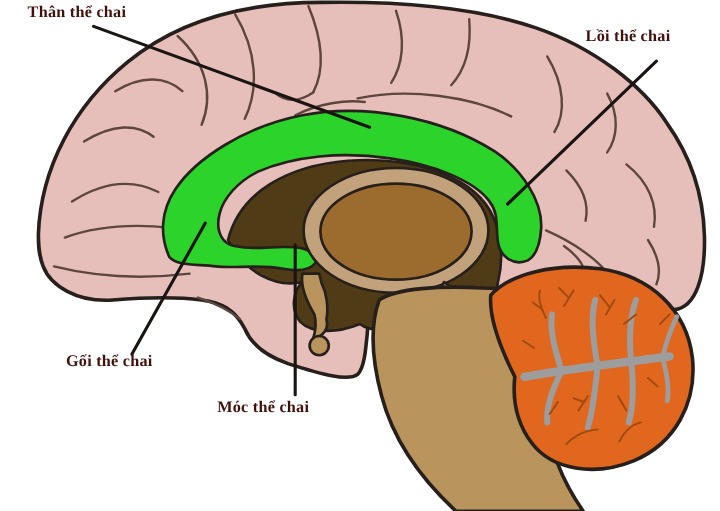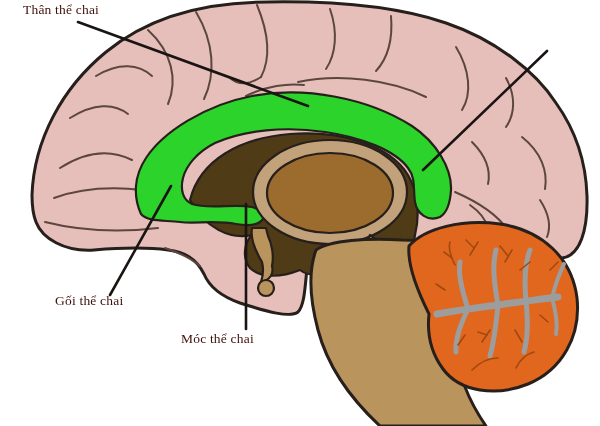--- a/index.html
+++ b/index.html
@@ -1,19 +1,19 @@
 <!DOCTYPE html>
 <html style="--background: #ffffff; --cortex-pink: #e6bfba; --gyri-line: #5d463e; --corpus-callosum-green: #2bd32b; --septum-dark-brown: #4f3b16; --fornix-tan: #c2a27a; --thalamus-brown: #9c6b2e; --brainstem-tan: #b9945c; --cerebellum-orange: #e0671d; --cerebellum-vein: #a2490f; --arbor-vitae-gray: #9d9d9d; --outline-black: #271f1b; --leader-black: #1a1513; --label-text: #40100a;"><head>
 <meta charset="utf-8">
 <style>
   html,body{margin:0;padding:0;background:#fff;}
   #stage{position:relative;width:600px;height:426px;background:var(--background,#fff);overflow:hidden;
          font-family:"Liberation Serif","DejaVu Serif",serif;}
   #brain-svg{position:absolute;left:0;top:0;}
-  .label{position:absolute;font-weight:normal;font-size:13.5px;line-height:15px;
+  .label{position:absolute;font-weight:bold;font-size:13.5px;line-height:15px;
          color:var(--label-text,#40100a);white-space:nowrap;letter-spacing:0.2px;}
   .fill-cortex{fill:var(--cortex-pink);}
   .fill-green{fill:var(--corpus-callosum-green);}
   .fill-brown{fill:var(--septum-dark-brown);}
   .fill-tan{fill:var(--fornix-tan);}
   .fill-thal{fill:var(--thalamus-brown);}
   .fill-stem{fill:var(--brainstem-tan);}
   .fill-cereb{fill:var(--cerebellum-orange);}
   .ol{stroke:var(--outline-black);stroke-width:3;stroke-linejoin:round;}
   .ol2{stroke:var(--outline-black);stroke-width:2.2;stroke-linejoin:round;}
@@ -125,15 +125,16 @@
 
     <g>
       <line class="leader" x1="78" y1="22" x2="308" y2="106"></line>
       <line class="leader" x1="547" y1="51" x2="423" y2="170"></line>
       <line class="leader" x1="171" y1="186" x2="110" y2="295"></line>
       <line class="leader" x1="246" y1="204" x2="246" y2="329"></line>
     </g>
   </svg>
 
   <div class="label" style="left:23px;top:2px">Thân thể chai</div>
+  <div class="label" style="left:488px;top:22px">Lồi thể chai</div>
   <div class="label" style="left:181px;top:331px">Móc thể chai</div>
   <div class="label" style="left:55px;top:293px">Gối thể chai</div>
 </div>
 
 </body></html>

